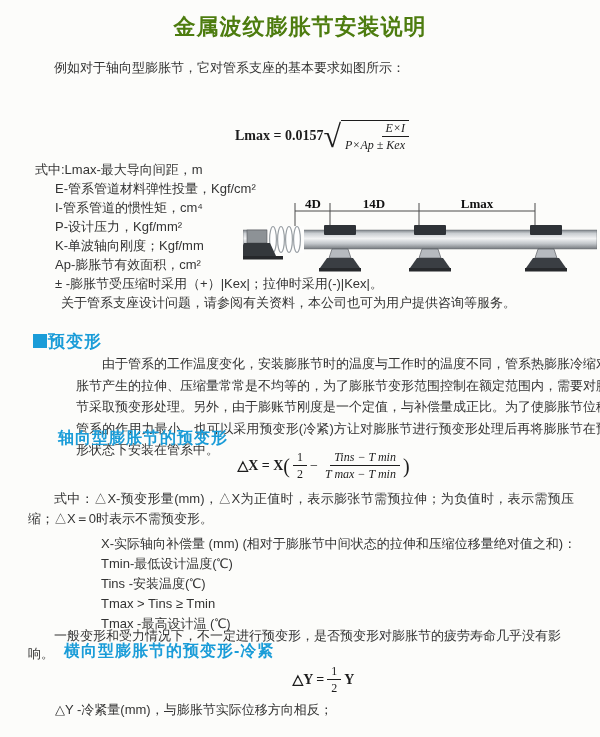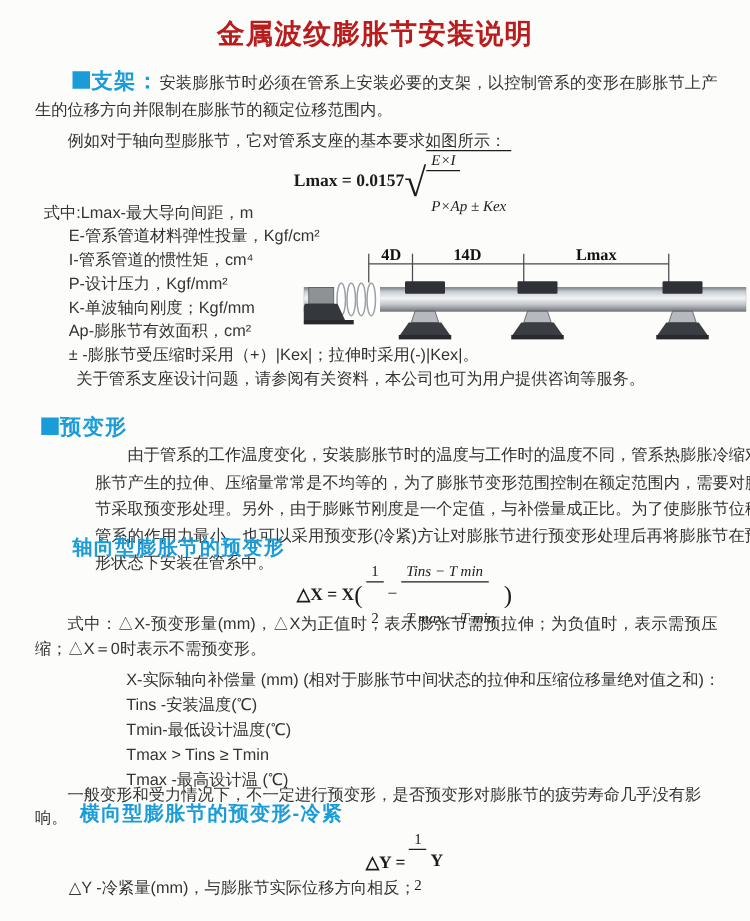--- a/index.html
+++ b/index.html
@@ -5,21 +5,21 @@
   * { margin:0; padding:0; box-sizing:border-box; }
   html,body { background:#e8e8e8; }
   .page {
     position:relative; width:600px; height:737px; margin:0 auto;
     background:#fcfcfa; overflow:hidden;
     font-family:"Liberation Sans", sans-serif; color:#333;
     font-size:13px;
   }
   .doc-title {
     position:absolute; top:12px; left:0; right:0;
-    text-align:center; font-size:22px; font-weight:bold; color:#b91c1c;
+    text-align:center; font-size:22px; font-weight:bold; color:#4d7c0f;
     letter-spacing:1px;
   }
   
   .sec-square {
     display:inline-block; width:14px; height:14px; background:#1a9cd8;
     vertical-align:-1px; margin-right:1px;
   }
   .sec-label { color:#1a9cd8; font-size:17px; font-weight:bold; letter-spacing:1px; }
   .sub-heading { position:absolute; color:#1a9cd8; font-size:16px; font-weight:bold; letter-spacing:1px; }
 
@@ -29,22 +29,22 @@
   .support-block .example { text-indent:2em; margin-top:3px; line-height:21px; }
 
   
   .formula {
     position:absolute; left:0; right:0;
     display:flex; justify-content:center; align-items:center;
     font-family:"Liberation Serif", serif; color:#1c1c1c; font-size:14px;margin-left:47px;
   }
   .f-bold { font-weight:bold; }
   .f-ital { font-style:italic; }
-  .frac { display:inline-flex; flex-direction:column; align-items:flex-start;
-          font-size:12px; line-height:1.2; margin:0 3px;gap:20px; }
+  .frac { display:inline-flex; flex-direction:column; align-items:flex-end;
+          font-size:12px; line-height:1.2; margin:0 3px; }
   .frac .num { padding:0 4px 1px; border-bottom:1px solid #1c1c1c; }
   .frac .den { padding:1px 4px 0; }
   .sqrt-sign { font-size:32px; font-weight:400; line-height:26px; margin-right:-3px; color:#1c1c1c; }
   .radicand { border-top:1.4px solid #1c1c1c; font-style:italic; }
   .paren { font-size:20px; line-height:1; }
 
   
   .defs-block { position:absolute; left:35px; top:160px; line-height:19px; white-space:nowrap; }
   .defs-block .d-indent { margin-left:20px; }
   .defs-block .d-note { margin-left:26px; }
@@ -61,21 +61,20 @@
   .lateral-note { position:absolute; left:55px; top:701px; }
 </style>
 </head>
 <body>
 
 <div class="page">
 
   <div class="doc-title">金属波纹膨胀节安装说明</div>
 
   <div class="support-block">
-    <p class="lead"><span class="sec-square"></span><span class="sec-label">支架：</span><span>安装膨胀节时必须在管系上安装必要的支架，以控制管系的变形在膨胀节上产生的位移方向并限制在膨胀节的额定位移范围内。</span></p>
     <p class="example">例如对于轴向型膨胀节，它对管系支座的基本要求如图所示：</p>
   </div>
 
   <div class="formula" style="top:120px;">
     <span class="f-bold">Lmax = 0.0157</span>
     <span class="sqrt-sign">√</span>
     <span class="frac radicand">
       <span class="num">E×I</span>
       <span class="den">P×Ap ± Kex</span>
     </span>
@@ -173,22 +172,22 @@
       <span class="num">Tins − T min</span>
       <span class="den">T max − T min</span>
     </span>
     <span class="paren">)</span>
   </div>
 
   <p class="axial-where">式中：△X-预变形量(mm)，△X为正值时，表示膨张节需预拉伸；为负值时，表示需预压缩；△X＝0时表示不需预变形。</p>
 
   <div class="axial-vars">
     <div>X-实际轴向补偿量 (mm) (相对于膨胀节中间状态的拉伸和压缩位移量绝对值之和)：</div>
+    <div>Tmin-最低设计温度(℃)</div>
     <div>Tins -安装温度(℃)</div>
-    <div>Tmin-最低设计温度(℃)</div>
     <div>Tmax &gt; Tins ≥ Tmin</div>
     <div>Tmax -最高设计温 (℃)</div>
   </div>
 
   <p class="axial-note">一般变形和受力情况下，不一定进行预变形，是否预变形对膨胀节的疲劳寿命几乎没有影响。</p>
 
   <div class="sub-heading" style="left:33px; top:641px;padding-left:31px;">横向型膨胀节的预变形-冷紧</div>
 
   <div class="formula" style="top:664px;">
     <span class="f-bold">△Y =</span>

